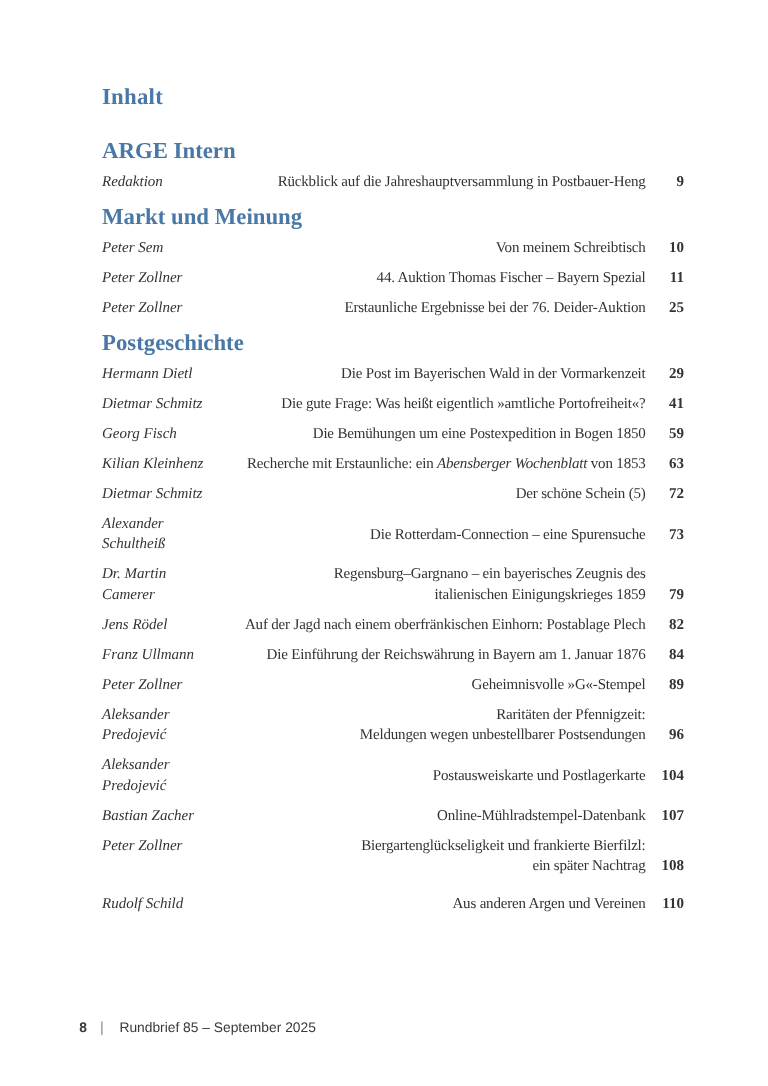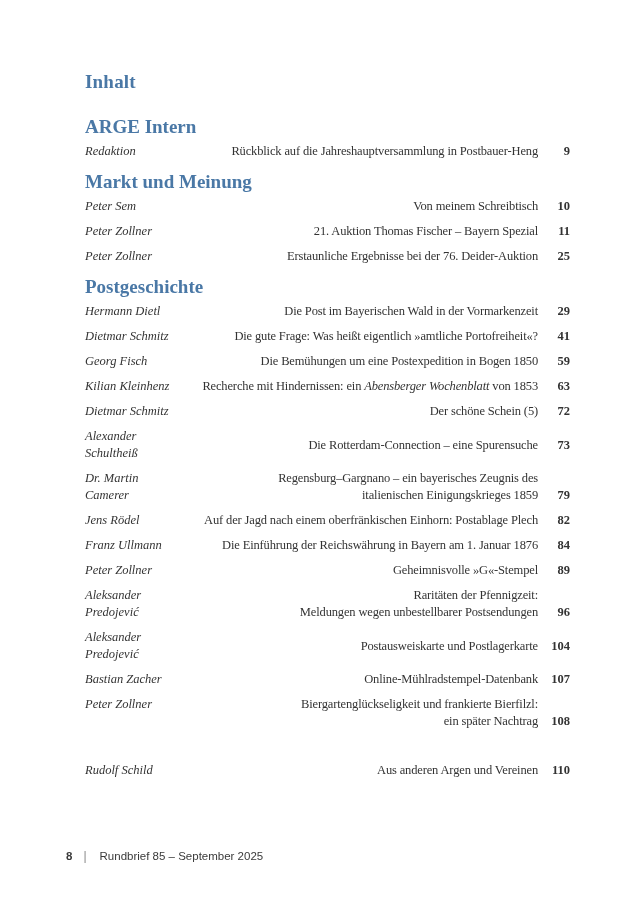--- a/index.html
+++ b/index.html
@@ -22,21 +22,21 @@
   }
   h1.doc-title {
     font-size: 19px;
     font-weight: bold;
     color: var(--accent);
     margin-bottom: 25px;
     letter-spacing: 0.2px;
     margin-top: 27px;
   }
   .toc-section { margin-top: 13px; }
-  .toc-section.no-heading { margin-top: 32px; }
+  .toc-section.no-heading { margin-top: 15px; }
   .toc-section h2 {
     font-size: 19px;
     font-weight: bold;
     color: var(--accent);
     line-height: 17px;
     margin-bottom: 8px;
   }
   .toc-row {
     display: flex;
     align-items: flex-start;
@@ -99,21 +99,21 @@
       </section>
       <section class="toc-section">
         <h2>Markt und Meinung</h2>
         <div class="toc-row">
           <div class="author">Peter Sem</div>
           <div class="title">Von meinem Schreibtisch</div>
           <div class="pagenum">10</div>
         </div>
         <div class="toc-row">
           <div class="author">Peter Zollner</div>
-          <div class="title">21. Auktion Thomas Fischer – Bayern Spezial</div>
+          <div class="title">44. Auktion Thomas Fischer – Bayern Spezial</div>
           <div class="pagenum">11</div>
         </div>
         <div class="toc-row">
           <div class="author">Peter Zollner</div>
           <div class="title">Erstaunliche Ergebnisse bei der 76. Deider-Auktion</div>
           <div class="pagenum">25</div>
         </div>
       </section>
       <section class="toc-section">
         <h2>Postgeschichte</h2>
@@ -127,21 +127,21 @@
           <div class="title">Die gute Frage: Was heißt eigentlich »amtliche Portofreiheit«?</div>
           <div class="pagenum">41</div>
         </div>
         <div class="toc-row">
           <div class="author">Georg Fisch</div>
           <div class="title">Die Bemühungen um eine Postexpedition in Bogen 1850</div>
           <div class="pagenum">59</div>
         </div>
         <div class="toc-row">
           <div class="author">Kilian Kleinhenz</div>
-          <div class="title"><span>Recherche mit Hindernissen: ein </span><span class="it">Abensberger Wochenblatt</span><span> von 1853</span></div>
+          <div class="title"><span>Recherche mit Erstaunliche: ein </span><span class="it">Abensberger Wochenblatt</span><span> von 1853</span></div>
           <div class="pagenum">63</div>
         </div>
         <div class="toc-row">
           <div class="author">Dietmar Schmitz</div>
           <div class="title">Der schöne Schein (5)</div>
           <div class="pagenum">72</div>
         </div>
         <div class="toc-row">
           <div class="author">Alexander
 Schultheiß</div>

